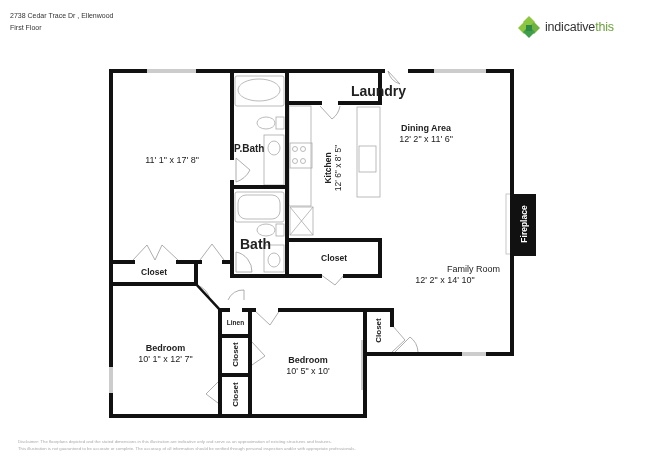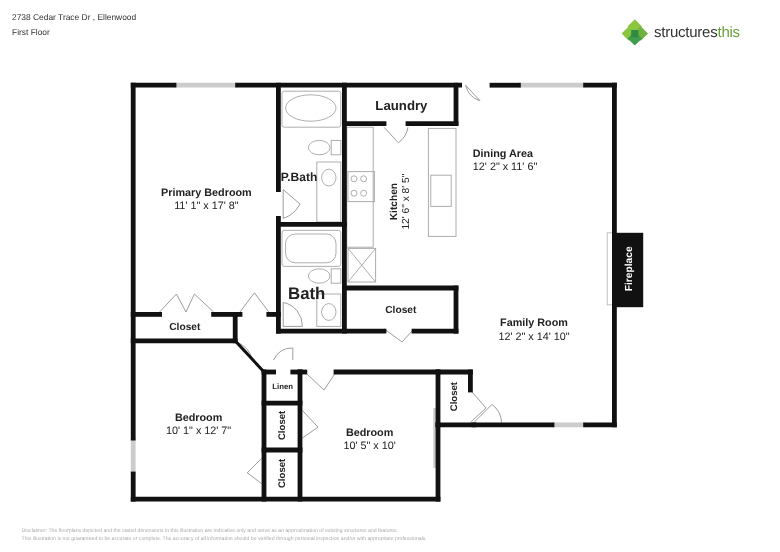--- a/index.html
+++ b/index.html
@@ -20,21 +20,21 @@
 </div>
 
 <div class="logo">
   <svg width="22" height="22" viewBox="0 0 22 22">
     <polygon points="11,0 17,6 11,12 5,6" fill="#8cc63f"></polygon>
     <polygon points="5,6 11,12 5,18 -1,12" fill="#8cc63f" transform="translate(1,0)"></polygon>
     <polygon points="17,6 23,12 17,18 11,12" fill="#6fb23f" transform="translate(-1,0)"></polygon>
     <polygon points="11,10 17,16 11,22 5,16" fill="#3f9e4b"></polygon>
     <polygon points="8,9 14,9 14,15 8,15" fill="#2f8a45"></polygon>
   </svg>
-  <span class="logo-text"><span>structures</span><span class="h">this</span></span>
+  <span class="logo-text"><span>indicative</span><span class="h">this</span></span>
 </div>
 
 <svg class="plan" width="650" height="460" viewBox="0 0 650 460">
   <g stroke="#aaa" stroke-width="0.8" fill="none">
 
     <line x1="145" y1="71" x2="198" y2="71" stroke="#ccc" stroke-width="4"></line>
     <line x1="432" y1="71" x2="488" y2="71" stroke="#ccc" stroke-width="4"></line>
     <line x1="460" y1="354" x2="488" y2="354" stroke="#ccc" stroke-width="4"></line>
     <line x1="111" y1="365" x2="111" y2="395" stroke="#ccc" stroke-width="4"></line>
     <line x1="363" y1="340" x2="363" y2="390" stroke="#ccc" stroke-width="4"></line>
@@ -145,38 +145,37 @@
     <line x1="244" y1="310" x2="250" y2="310"></line>
     <line x1="220" y1="336" x2="250" y2="336"></line>
     <line x1="220" y1="375" x2="250" y2="375"></line>
   </g>
 
   <rect x="512" y="194" width="24" height="62" fill="#111"></rect>
 </svg>
 
 <div style="position:absolute;left:0;top:0;width:650px;height:460px;pointer-events:none;">
   <div style="position:absolute;left:112px;top:155px;width:120px;text-align:center;font-size:9px;color:#222;line-height:11px;">
-    <div style="font-weight:bold;">Primary Bedroom</div>
     <div>11' 1" x 17' 8"</div>
   </div>
   <div style="position:absolute;left:234px;top:143px;font-size:10px;font-weight:bold;color:#222;">P.Bath</div>
   <div style="position:absolute;left:240px;top:236px;font-size:14px;font-weight:bold;color:#222;">Bath</div>
-  <div style="position:absolute;left:289px;top:83px;width:91px;text-align:center;font-size:11px;font-weight:bold;color:#222;">Laundry</div>
+  <div style="position:absolute;left:289px;top:83px;width:91px;text-align:center;font-size:14px;font-weight:bold;color:#222;padding-left:44px;">Laundry</div>
   <div style="position:absolute;left:333px;top:170px;width:0;height:0;">
     <div style="position:absolute;left:-40px;top:-12px;width:80px;text-align:center;transform:rotate(-90deg);font-size:8.5px;color:#222;line-height:10px;">
       <div style="font-weight:bold;">Kitchen</div>
       <div>12' 6" x 8' 5"</div>
     </div>
   </div>
-  <div style="position:absolute;left:394px;top:123px;width:110px;font-size:9px;color:#222;line-height:11px;">
+  <div style="position:absolute;left:371px;top:123px;width:110px;text-align:center;font-size:9px;color:#222;line-height:11px;">
     <div style="font-weight:bold;">Dining Area</div>
     <div>12' 2" x 11' 6"</div>
   </div>
   <div style="position:absolute;left:390px;top:264px;width:110px;text-align:center;font-size:9px;color:#222;line-height:11px;">
-    <div style="font-weight:bold;">Family Room</div>
+    <div style="font-weight:normal;text-align:right;">Family Room</div>
     <div>12' 2" x 14' 10"</div>
   </div>
   <div style="position:absolute;left:524px;top:225px;width:0;height:0;">
     <div style="position:absolute;left:-30px;top:-6px;width:60px;text-align:center;transform:rotate(-90deg);font-size:8.5px;font-weight:bold;color:#fff;">Fireplace</div>
   </div>
   <div style="position:absolute;left:113px;top:267px;width:82px;text-align:center;font-size:8.5px;font-weight:bold;color:#222;">Closet</div>
   <div style="position:absolute;left:289px;top:253px;width:90px;text-align:center;font-size:8.5px;font-weight:bold;color:#222;">Closet</div>
   <div style="position:absolute;left:378px;top:332px;width:0;height:0;">
     <div style="position:absolute;left:-25px;top:-6px;width:50px;text-align:center;transform:rotate(-90deg);font-size:8px;font-weight:bold;color:#222;">Closet</div>
   </div>

